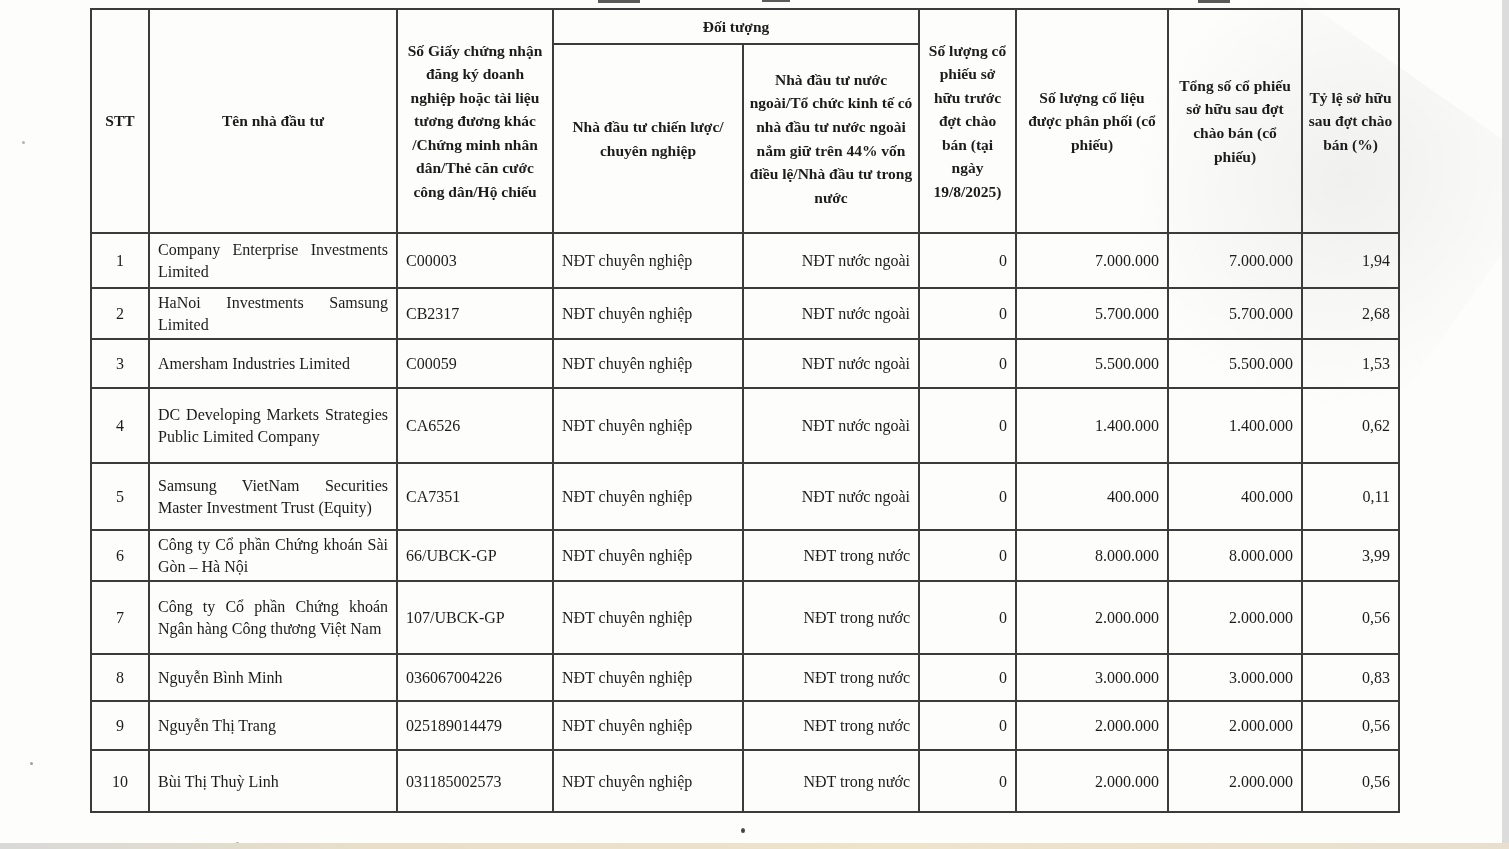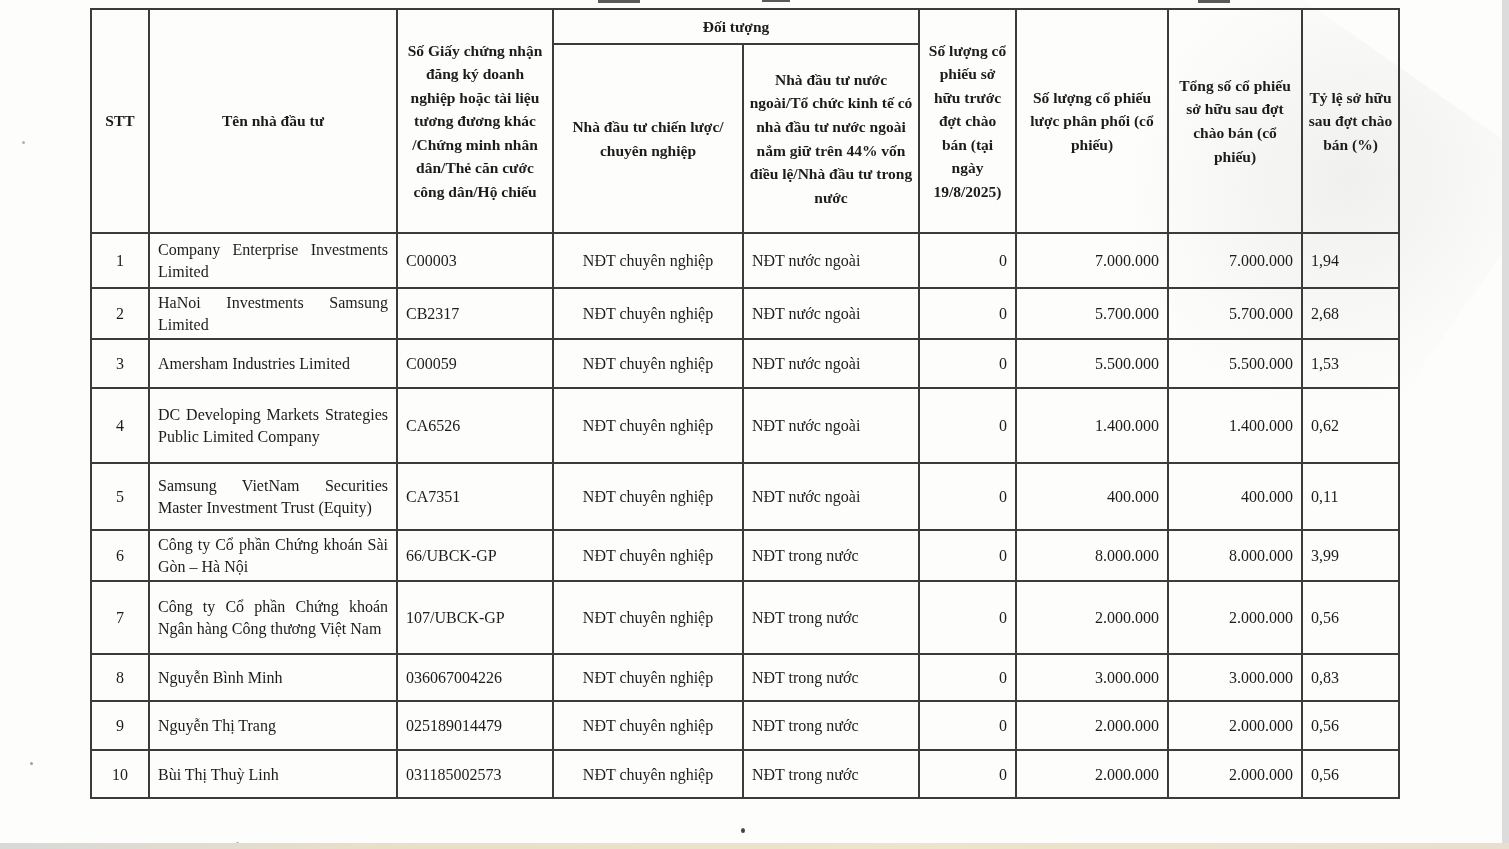--- a/index.html
+++ b/index.html
@@ -55,40 +55,40 @@
   }
   th.doituong { font-size: 17px; }
   table.main td {
     font-size: 16px;
     line-height: 1.35;
     padding: 3px 8px;
   }
   td.c-stt    { text-align: center; }
   td.c-name   { text-align: justify; text-align-last: left; padding: 4px 10px 4px 11px; }
   td.c-id     { text-align: left; }
-  td.c-type   { text-align: center; }
-  td.c-origin { text-align: left; }
+  td.c-type   { }
+  td.c-origin { text-align: right; }
   td.c-before { text-align: right; padding-right: 13px; }
   td.c-dist   { text-align: right; padding-right: 12px; }
   td.c-after  { text-align: right; padding-right: 12px; }
-  td.c-ratio  { padding-right: 12px; }
+  td.c-ratio  { text-align: right; padding-right: 12px; }
 
   
   tr.hdr1 { height: 35px; }
   tr.hdr2 { height: 189px; }
   tr.r0 { height: 55px; }
   tr.r1 { height: 49px; }
   tr.r2 { height: 49px; }
   tr.r3 { height: 75px; }
   tr.r4 { height: 67px; }
   tr.r5 { height: 51px; }
   tr.r6 { height: 73px; }
   tr.r7 { height: 47px; }
   tr.r8 { height: 49px; }
-  tr.r9 { height: 48px; }
+  tr.r9 { height: 62px; }
 </style>
 </head>
 <body>
 
 <div class="page">
   <div class="scan-streak"></div>
 
   <table class="main">
     <colgroup>
       <col style="width:58px">
@@ -101,21 +101,21 @@
       <col style="width:134px">
       <col style="width:97px">
     </colgroup>
     <thead>
       <tr class="hdr1">
         <th rowspan="2">STT</th>
         <th rowspan="2">Tên nhà đầu tư</th>
         <th rowspan="2">Số Giấy chứng nhận đăng ký doanh nghiệp hoặc tài liệu tương đương khác /Chứng minh nhân dân/Thẻ căn cước công dân/Hộ chiếu</th>
         <th colspan="2" class="doituong">Đối tượng</th>
         <th rowspan="2">Số lượng cổ phiếu sở hữu trước đợt chào bán (tại ngày 19/8/2025)</th>
-        <th rowspan="2">Số lượng cổ phiếu lược phân phối (cổ phiếu)</th>
+        <th rowspan="2">Số lượng cổ liệu được phân phối (cổ phiếu)</th>
         <th rowspan="2">Tổng số cổ phiếu sở hữu sau đợt chào bán (cổ phiếu)</th>
         <th rowspan="2">Tỷ lệ sở hữu sau đợt chào bán (%)</th>
       </tr>
       <tr class="hdr2">
         <th>Nhà đầu tư chiến lược/ chuyên nghiệp</th>
         <th>Nhà đầu tư nước ngoài/Tổ chức kinh tế có nhà đầu tư nước ngoài nắm giữ trên 44% vốn điều lệ/Nhà đầu tư trong nước</th>
       </tr>
     </thead>
     <tbody>
       <tr class="r0">

